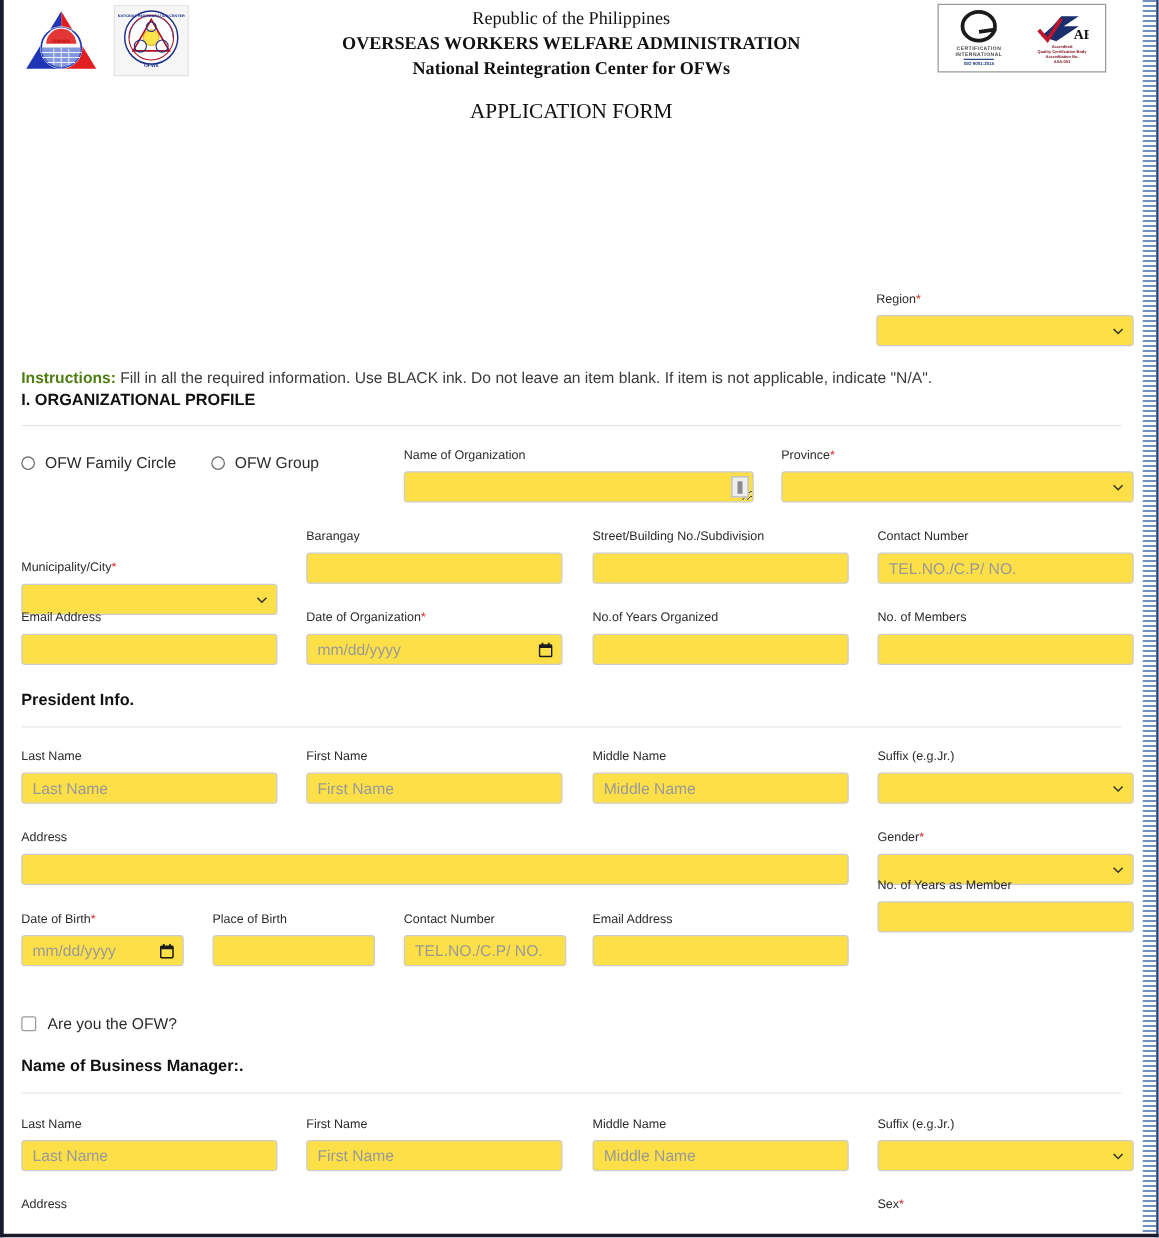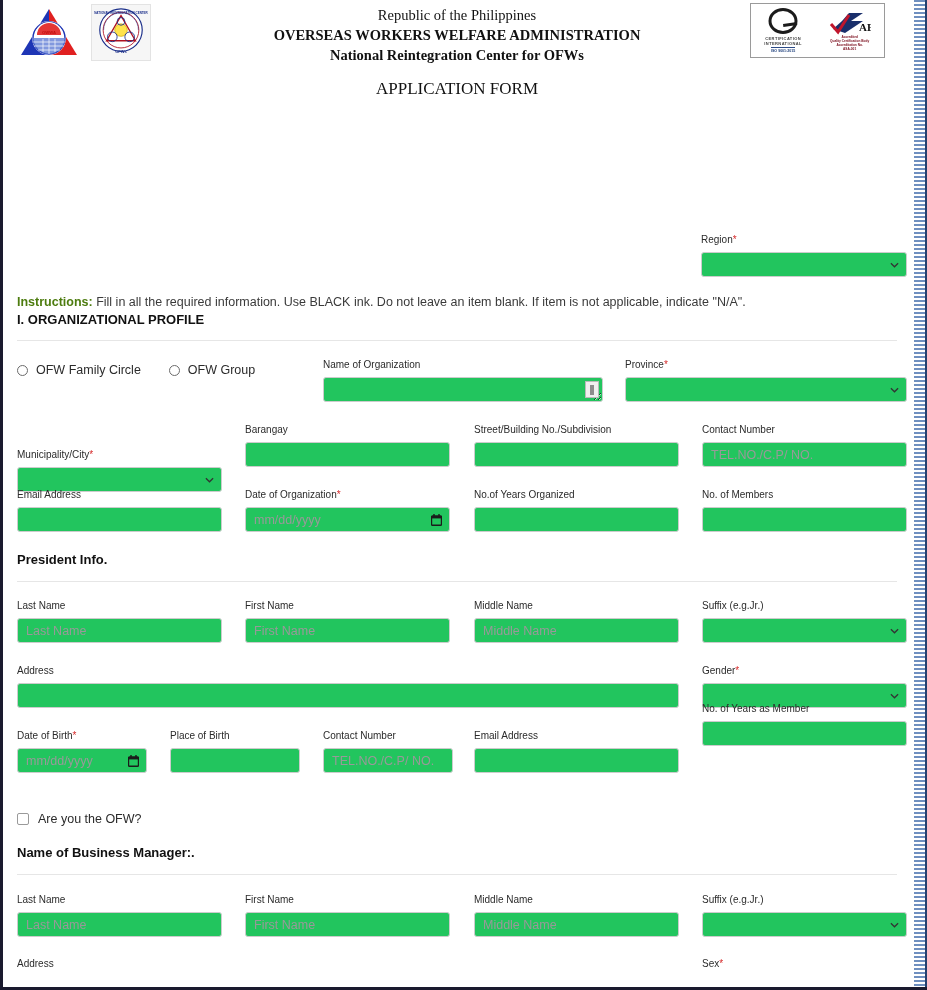--- a/index.html
+++ b/index.html
@@ -123,21 +123,21 @@
     line-height: 15px;
     margin-bottom: 5px;
     white-space: nowrap;
   }
   .req { color: #d62b2b; }
 
   .ctl {
     height: 25px;
     border: 1px solid #ccc;
     border-radius: 3px;
-    background: #22c55e;
+    background: #fde047;
     font-size: 12.5px;
     color: #333;
     padding: 0 8px;
     width: 100%;
     font-family: "Liberation Sans", sans-serif;
     outline: none;
   }
   .ctl::placeholder { color: #999; }
   textarea.ctl {
     height: 25px; resize: vertical;

